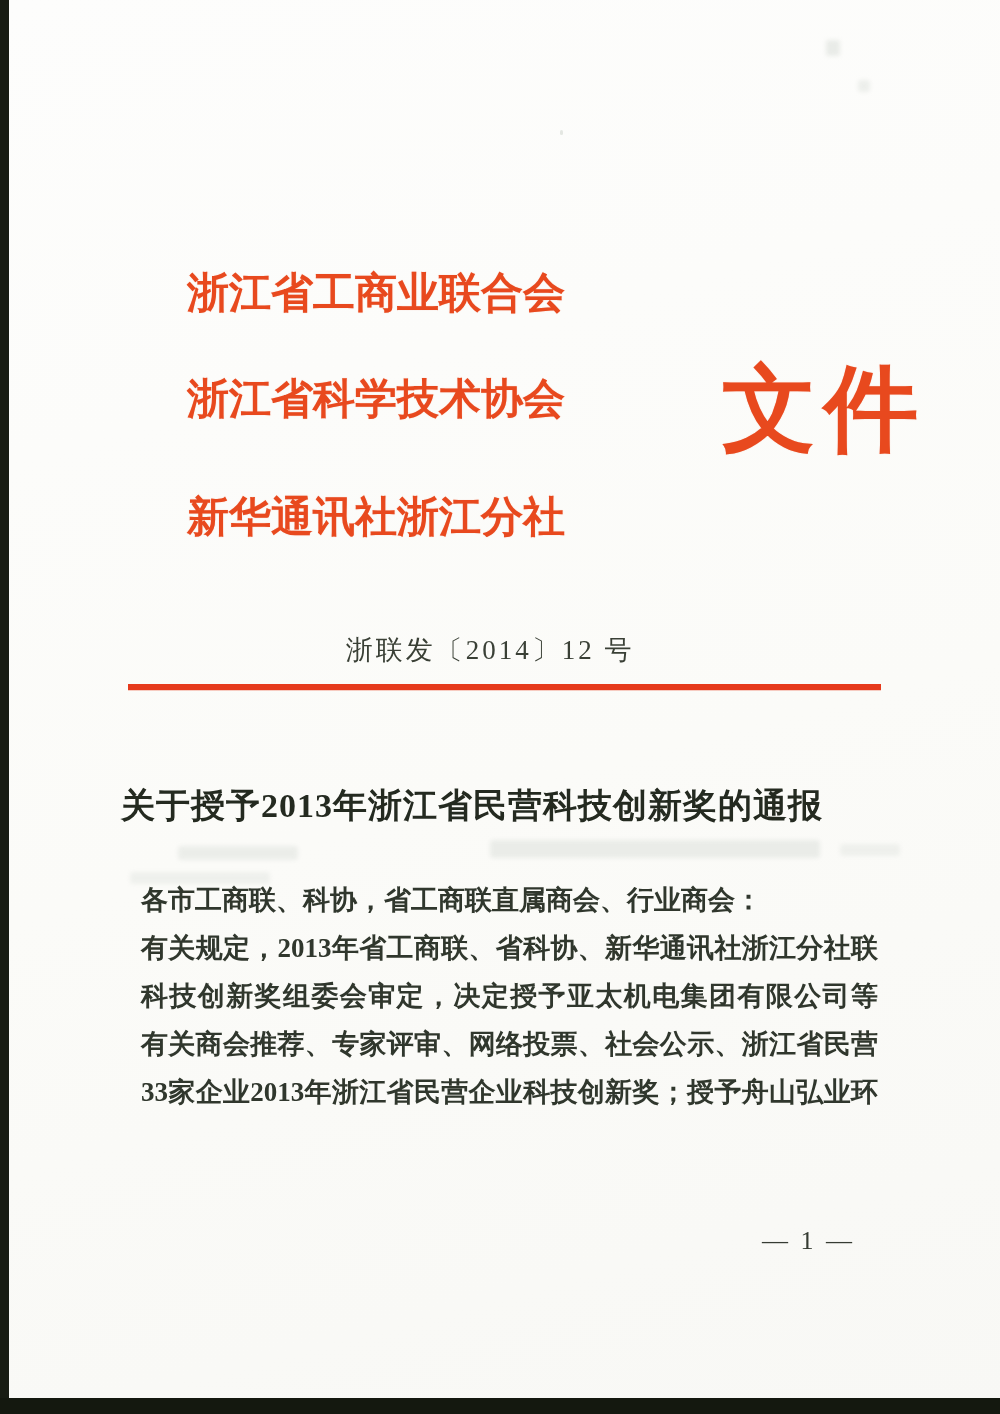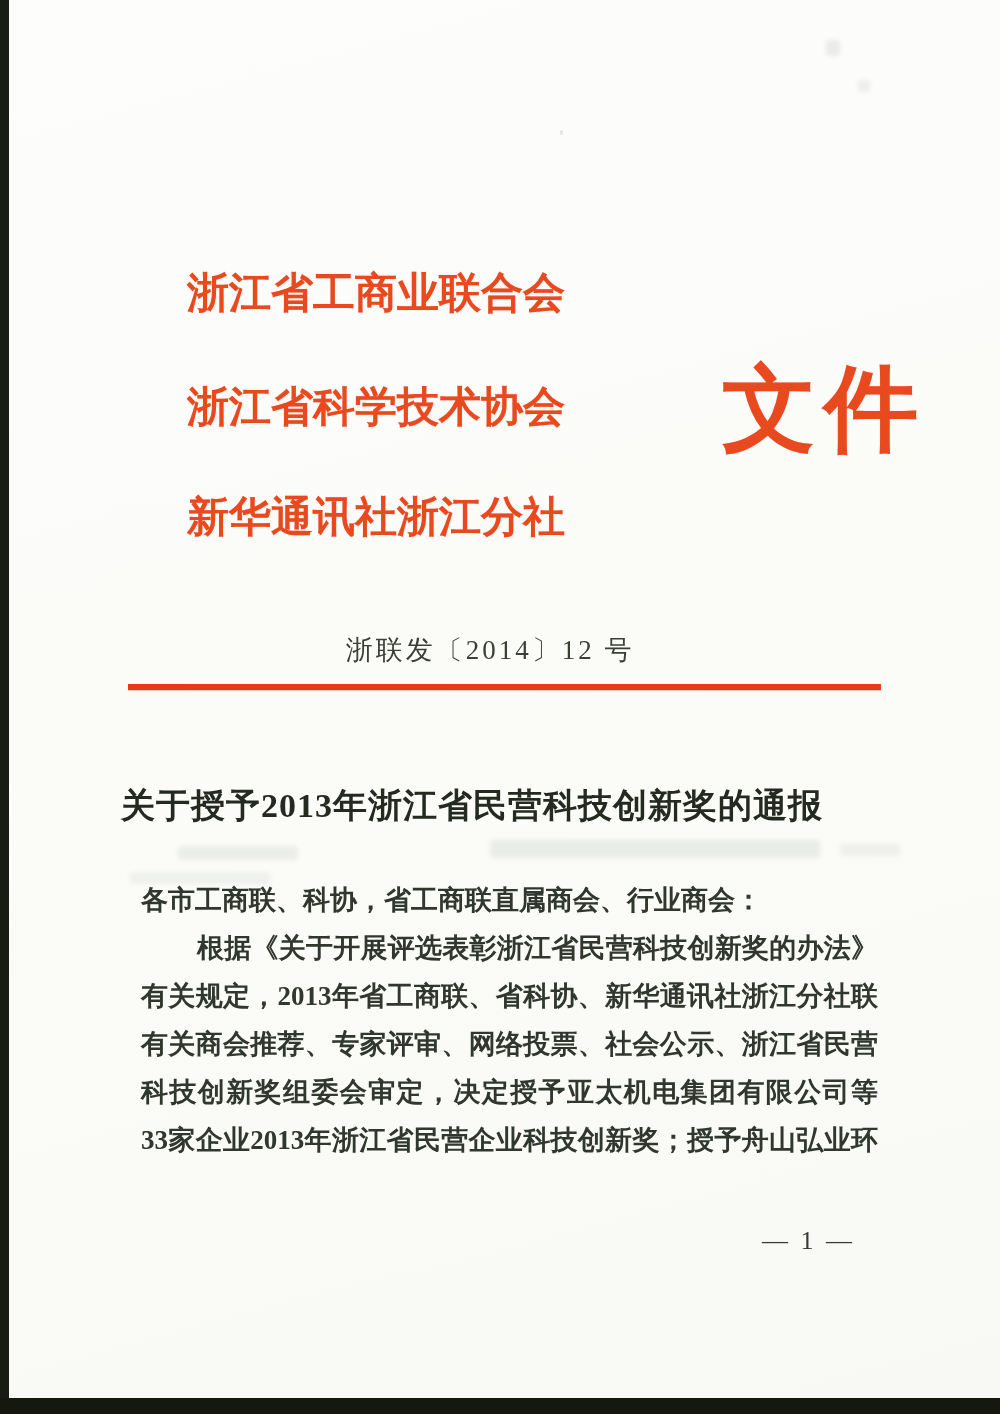--- a/index.html
+++ b/index.html
@@ -24,21 +24,21 @@
   }
   
   .letterhead { position: absolute; left: 0; top: 0; width: 1000px; }
   .org-line {
     position: absolute; left: 187px;
     font-size: 42px; font-weight: bold; line-height: 1;
     color: #e8491e; white-space: nowrap;
     text-shadow: 0 0 1px rgba(232, 73, 30, 0.35);
   }
   .org-line-1 { top: 272px; }
-  .org-line-2 { top: 378px; margin-top: 8px; }
+  .org-line-2 { top: 378px; }
   .org-line-3 { top: 496px; }
   .doc-word {
     position: absolute; left: 722px; top: 362px;
     font-size: 94px; font-weight: bold; line-height: 1; letter-spacing: 8px;
     color: #e8491e; white-space: nowrap;
     text-shadow: 0 0 1px rgba(232, 73, 30, 0.35);
   }
   .doc-number {
     position: absolute; left: 0; top: 632px; width: 980px;
     text-align: center; font-size: 27px; letter-spacing: 3px;
@@ -108,22 +108,21 @@
     <i class="g2"></i>
     <i class="g3"></i>
     <i class="g4"></i>
     <i class="g5"></i>
     <i class="g6"></i>
     <i class="g7"></i>
   </div>
 
   <main class="body-block">
     <p class="body-line">各市工商联、科协，省工商联直属商会、行业商会：</p>
-    <p class="body-line justified indent">根据《关于开展评选表彰浙江省民营科技创新奖的办法》</p>
     <p class="body-line justified">有关规定，2013年省工商联、省科协、新华通讯社浙江分社联</p>
+    <p class="body-line justified">科技创新奖组委会审定，决定授予亚太机电集团有限公司等</p>
     <p class="body-line justified">有关商会推荐、专家评审、网络投票、社会公示、浙江省民营</p>
-    <p class="body-line justified">科技创新奖组委会审定，决定授予亚太机电集团有限公司等</p>
     <p class="body-line justified">33家企业2013年浙江省民营企业科技创新奖；授予舟山弘业环</p>
   </main>
 
   <div class="page-number">— 1 —</div>
 
 </div>
 
 </body></html>

